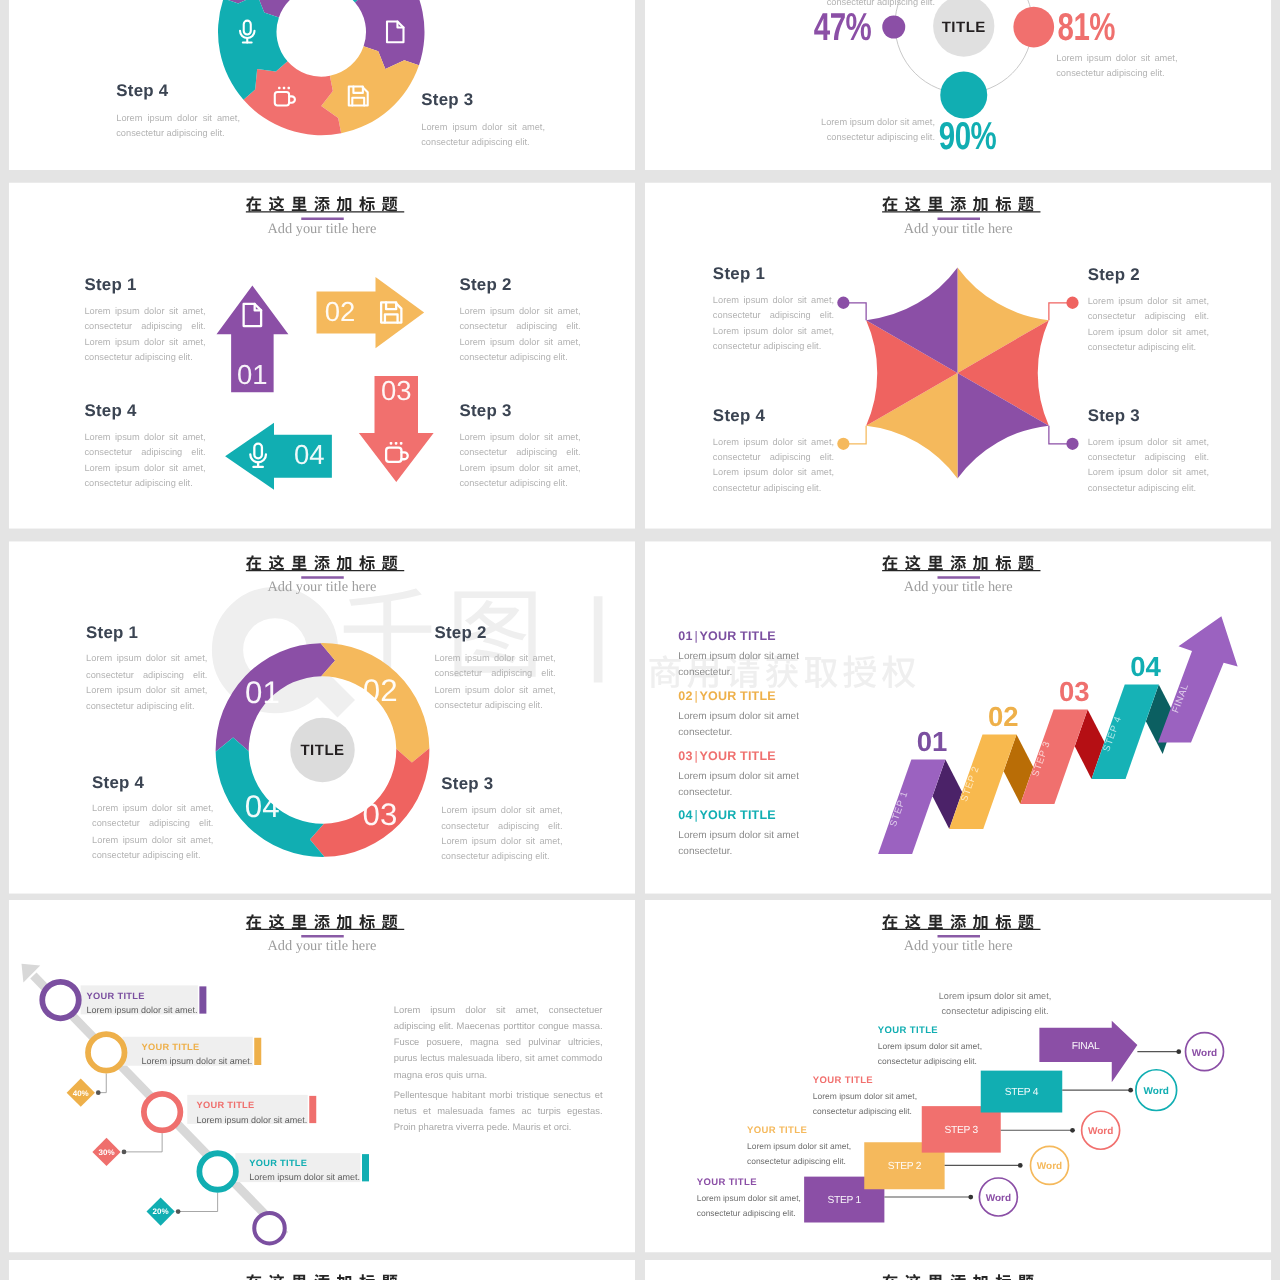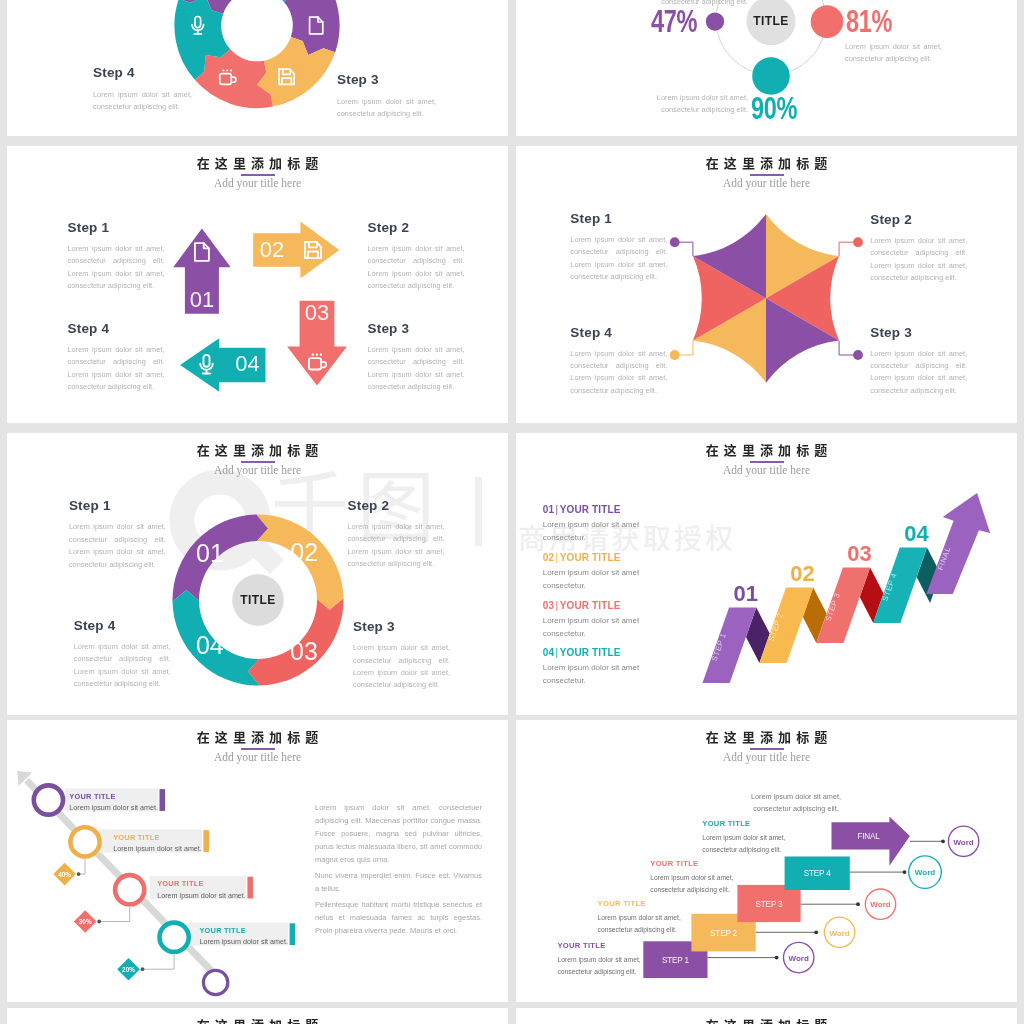--- a/index.html
+++ b/index.html
@@ -20,20 +20,21 @@
   .r2 { top:433px; height:282px; }
   .r3 { top:720px; height:282px; }
   .r4 { top:1008px; height:120px; }
 
   .hdr { position:absolute; left:0; right:0; text-align:center; }
   .hdr .cn {
     font-weight:700; font-size:13px; color:#262626;
     letter-spacing:5.1px; line-height:1.15;
     font-family:"Noto Sans CJK SC","Liberation Sans",sans-serif;
     text-indent:5.1px;
+    text-decoration:underline;
   }
   .hdr .rule { width:34px; height:2.3px; background:#8a5ba6; margin:3px auto 1px; }
   .hdr .en { font-family:"Liberation Serif", serif; font-size:11.5px; color:#9d9d9d; }
 
   .steplbl { font-weight:700; font-size:13.5px; color:#3b4452; letter-spacing:.2px; }
   .body-t { font-size:7.4px; color:#b3b3b3; line-height:1.68; text-align:justify;
             font-family:"Liberation Sans",sans-serif; }
   svg { display:block; overflow:visible; }
 
   
@@ -440,21 +441,20 @@
     <div class="s7-lbl" style="left:150.2px; top:159.1px; width:83.0px">
       <div class="s7-t" style="color:#ef6f6d">YOUR TITLE</div>
       <div class="s7-d">Lorem ipsum dolor sit amet.</div>
     </div>
     <div class="s7-lbl" style="left:192.4px; top:205.7px; width:83.0px">
       <div class="s7-t" style="color:#11aeb2">YOUR TITLE</div>
       <div class="s7-d">Lorem ipsum dolor sit amet.</div>
     </div>
     <div class="s7-col">
       <p class="s7-p">Lorem ipsum dolor sit amet, consectetuer adipiscing elit. Maecenas porttitor congue massa. Fusce posuere, magna sed pulvinar ultricies, purus lectus malesuada libero, sit amet commodo magna eros quis urna.</p>
-      <p class="s7-p">Nunc viverra imperdiet enim. Fusce est. Vivamus a tellus.</p>
       <p class="s7-p">Pellentesque habitant morbi tristique senectus et netus et malesuada fames ac turpis egestas. Proin pharetra viverra pede. Mauris et orci.</p>
     </div>
   </div>
 
   <div class="slide col-r r3">
     <div class="hdr" style="top:10px">
       <div class="cn">在这里添加标题</div>
       <div class="rule"></div>
       <div class="en">Add your title here</div>
     </div>

